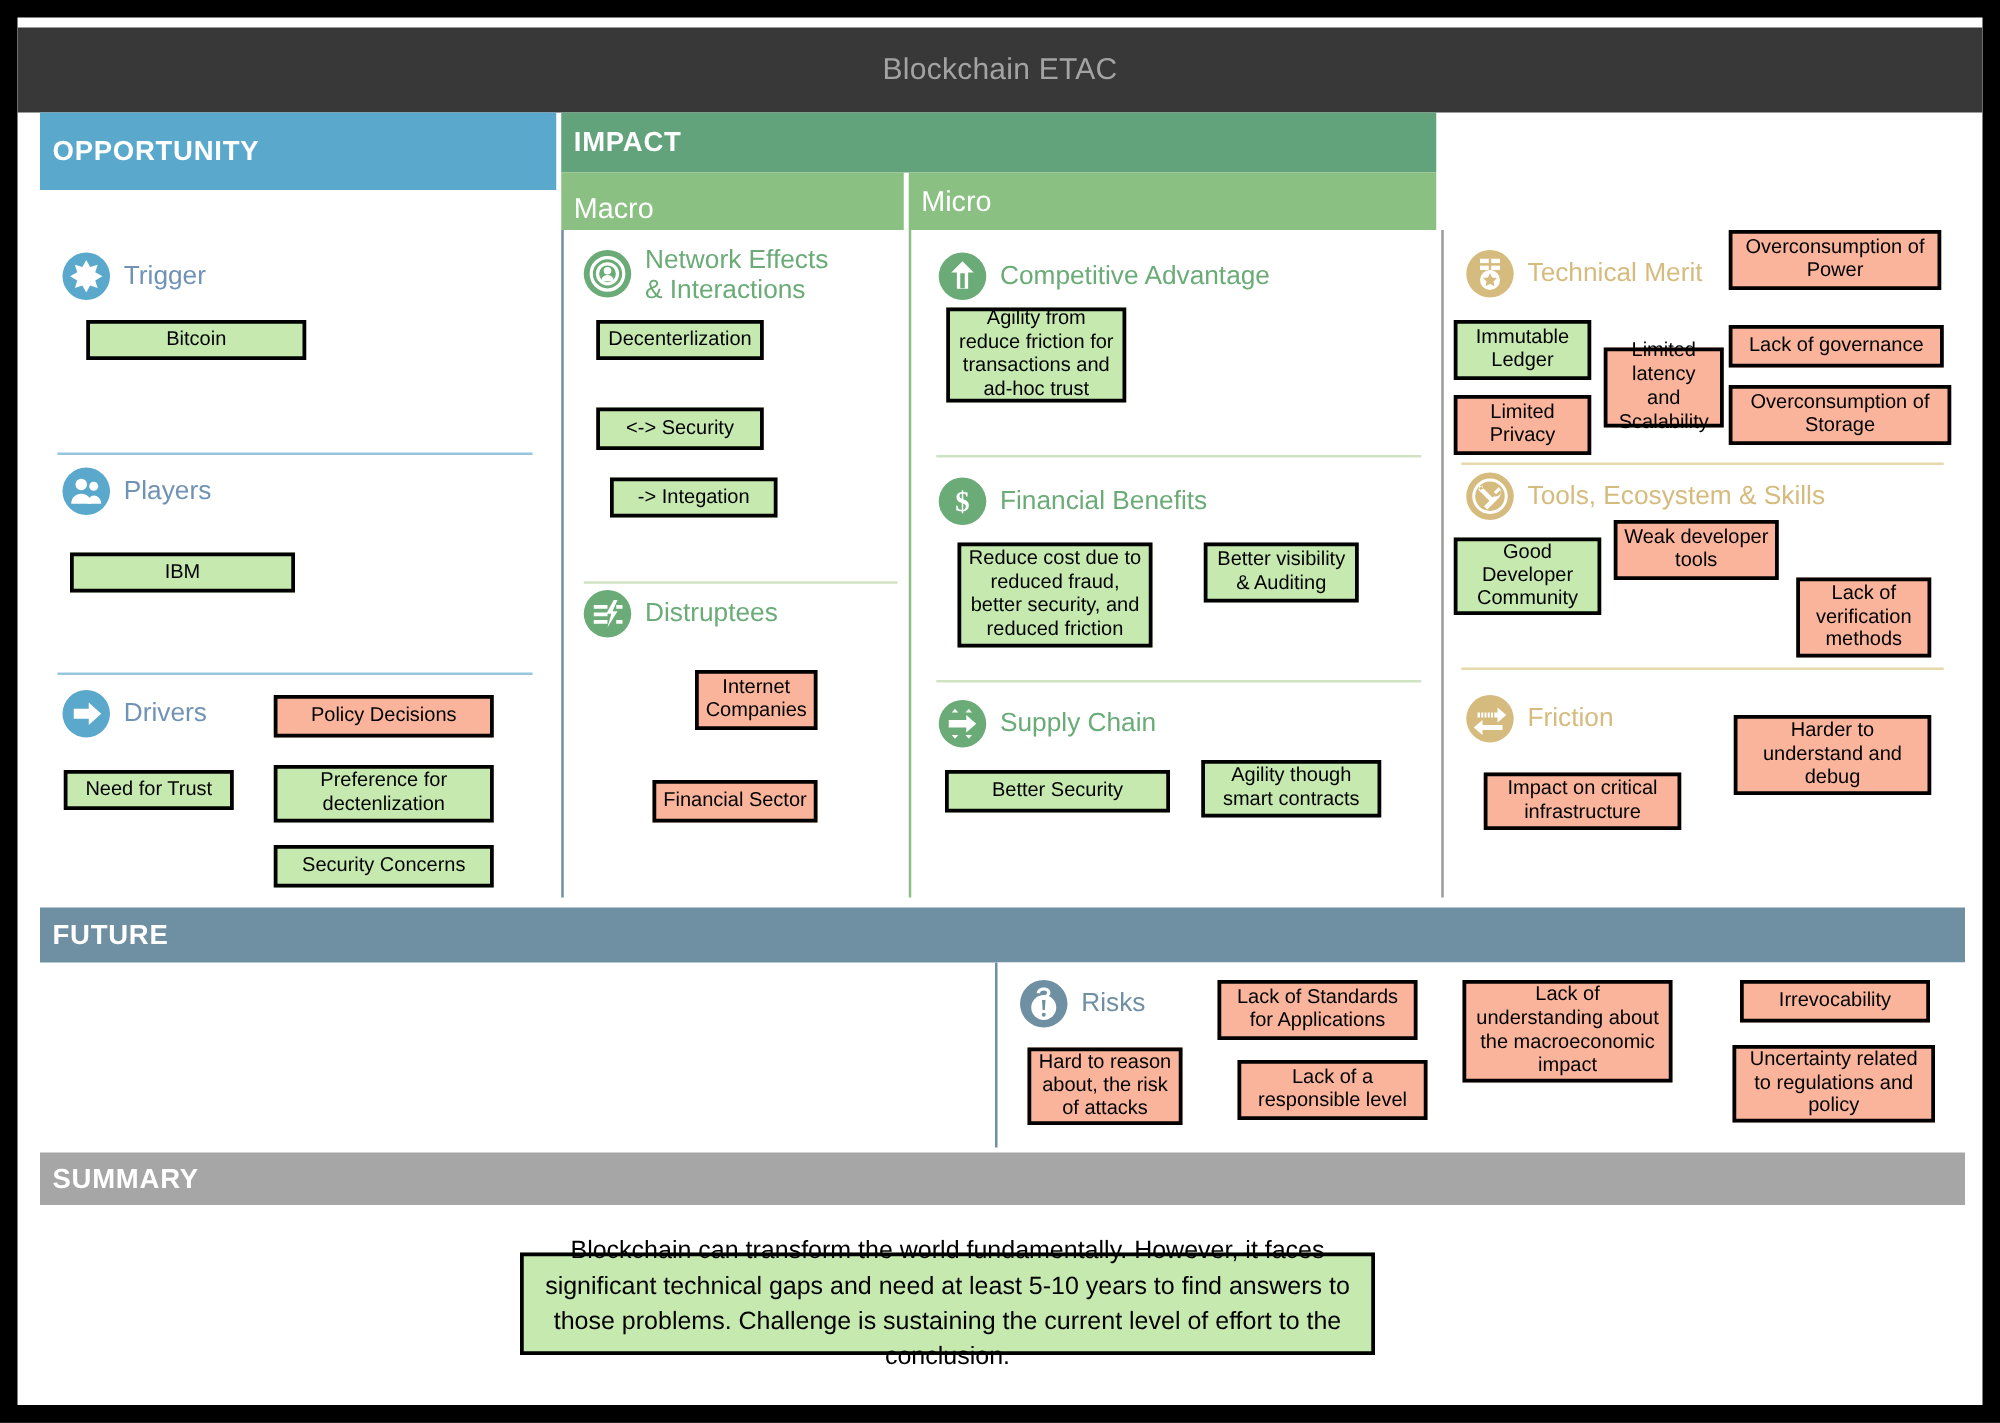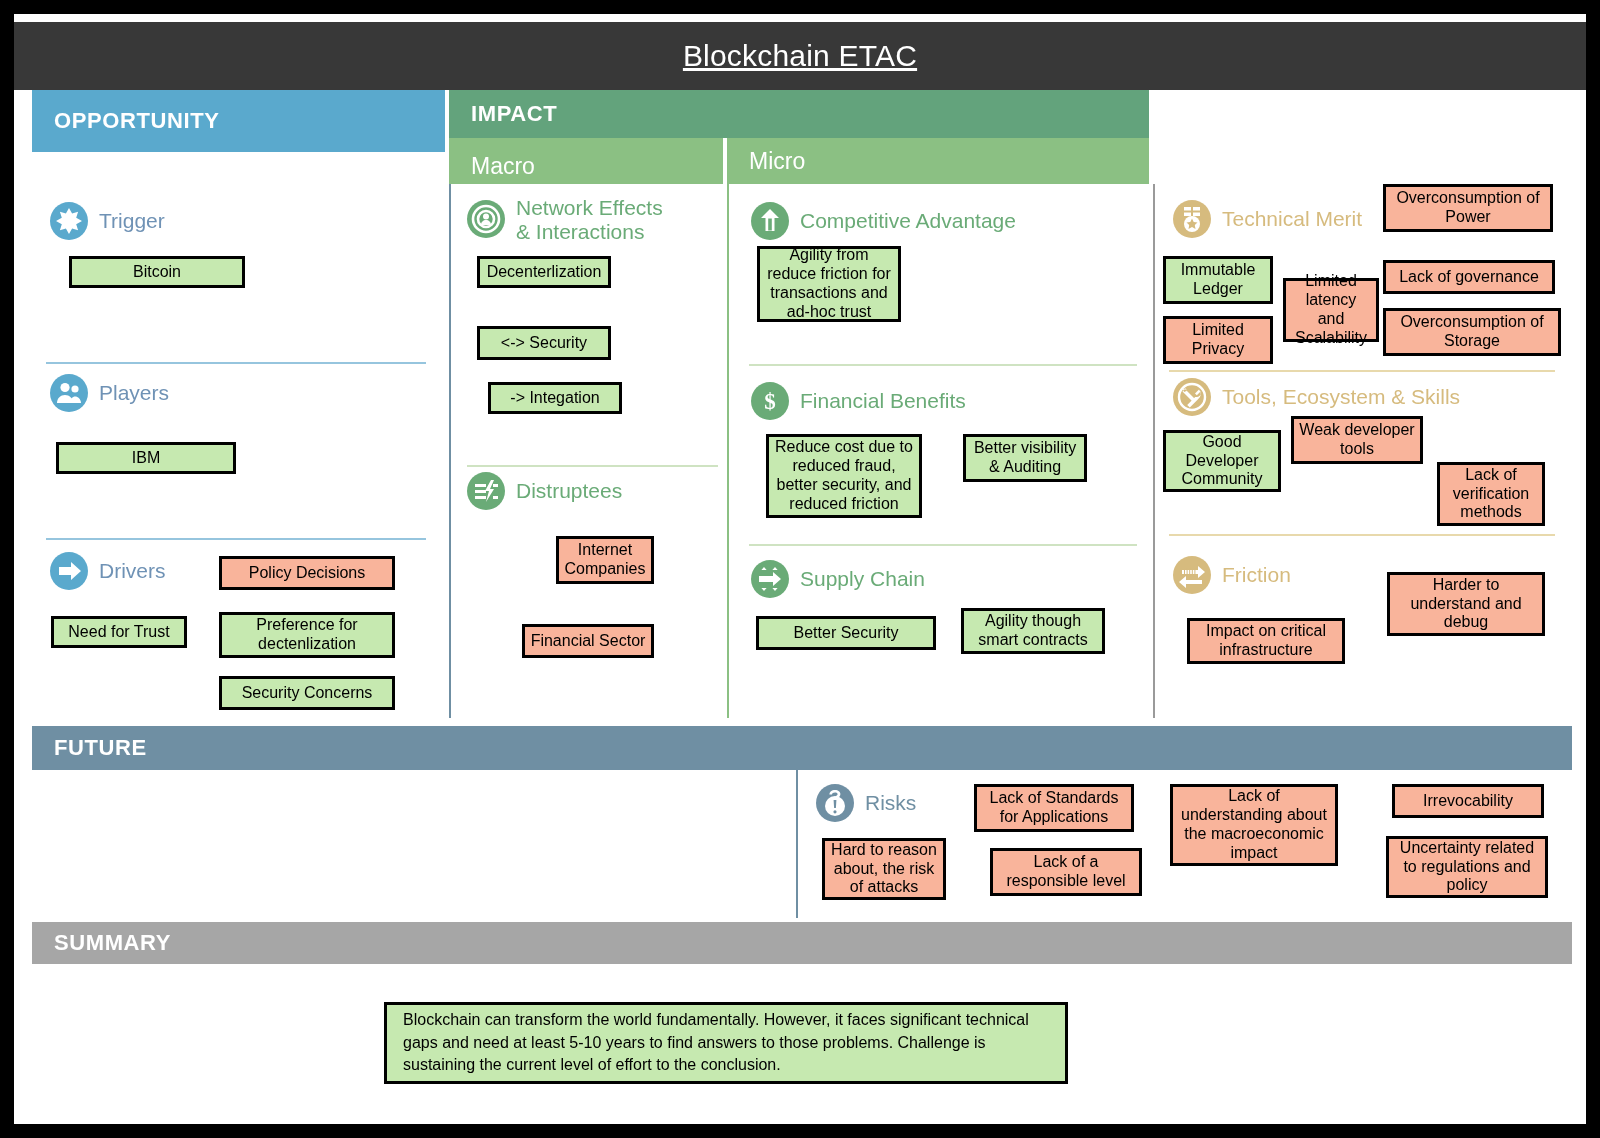--- a/index.html
+++ b/index.html
@@ -4,25 +4,25 @@
 <style>
   html,body{margin:0;padding:0;background:#000;}
   body{width:1600px;height:1138px;font-family:"Liberation Sans",sans-serif;-webkit-font-smoothing:antialiased;}
 
   .frame{position:absolute;left:0;top:0;width:1600px;height:1138px;background:#000;}
   .sheet{position:absolute;left:14px;top:14px;width:1572px;height:1110px;background:#ffffff;overflow:hidden;}
 
   
   .titlebar{position:absolute;left:0;top:8px;width:1572px;height:68px;background:#383838;
             display:flex;align-items:center;justify-content:center;}
-  .titlebar span{color:#ffffff;font-size:30px;letter-spacing:.2px;text-decoration:underline;}
+  .titlebar span{color:#a3a3a3;font-size:24px;letter-spacing:.2px;}
 
   
   .band{position:absolute;display:flex;align-items:center;}
-  .band .lbl{color:#fff;font-weight:bold;font-size:22px;letter-spacing:.6px;padding-left:22px;}
+  .band .lbl{color:#fff;font-weight:bold;font-size:22px;letter-spacing:.6px;padding-left:10px;}
   .sub .lbl{font-weight:normal;font-size:23px;letter-spacing:0;}
 
   .bd-opp{left:18px;top:76px;width:413px;height:62px;background:#5aa9cd;}
   .bd-imp{left:435px;top:76px;width:700px;height:48px;background:#63a37c;}
   .bd-macro{left:435px;top:124px;width:274px;height:56px;background:#8bc083;}
   .bd-micro{left:713px;top:124px;width:422px;height:46px;background:#8bc083;}
   .bd-tech{left:1139px;top:76px;width:419px;height:94px;background:#ddbf79;}
   .bd-future{left:18px;top:712px;width:1540px;height:44px;background:#6f8fa3;}
   .bd-summary{left:18px;top:908px;width:1540px;height:42px;background:#a6a6a6;}
 
@@ -57,22 +57,22 @@
   .r-grn{background:#cfe3c2;}
   .r-gld{background:#e8d9ac;}
 
   
   .card{position:absolute;border:3px solid #000;box-sizing:border-box;
         display:flex;align-items:center;justify-content:center;text-align:center;
         font-size:16px;line-height:1.18;color:#000;padding:3px 5px;}
   .gcard{background:#c6e9b0;}
   .rcard{background:#f9b49b;}
   .sumcard{position:absolute;border:3px solid #000;box-sizing:border-box;background:#c6e9b0;
-           display:flex;align-items:center;justify-content:center;
-           font-size:16px;line-height:1.42;padding:8px 16px;}
+           display:flex;align-items:center;justify-content:center;text-align:center;
+           font-size:20px;line-height:1.42;padding:8px 16px;margin-left:32px;}
 </style>
 </head>
 <body>
 
 <div class="frame">
  <div class="sheet">
 
   <div class="titlebar">
     <span>Blockchain ETAC</span>
   </div>

